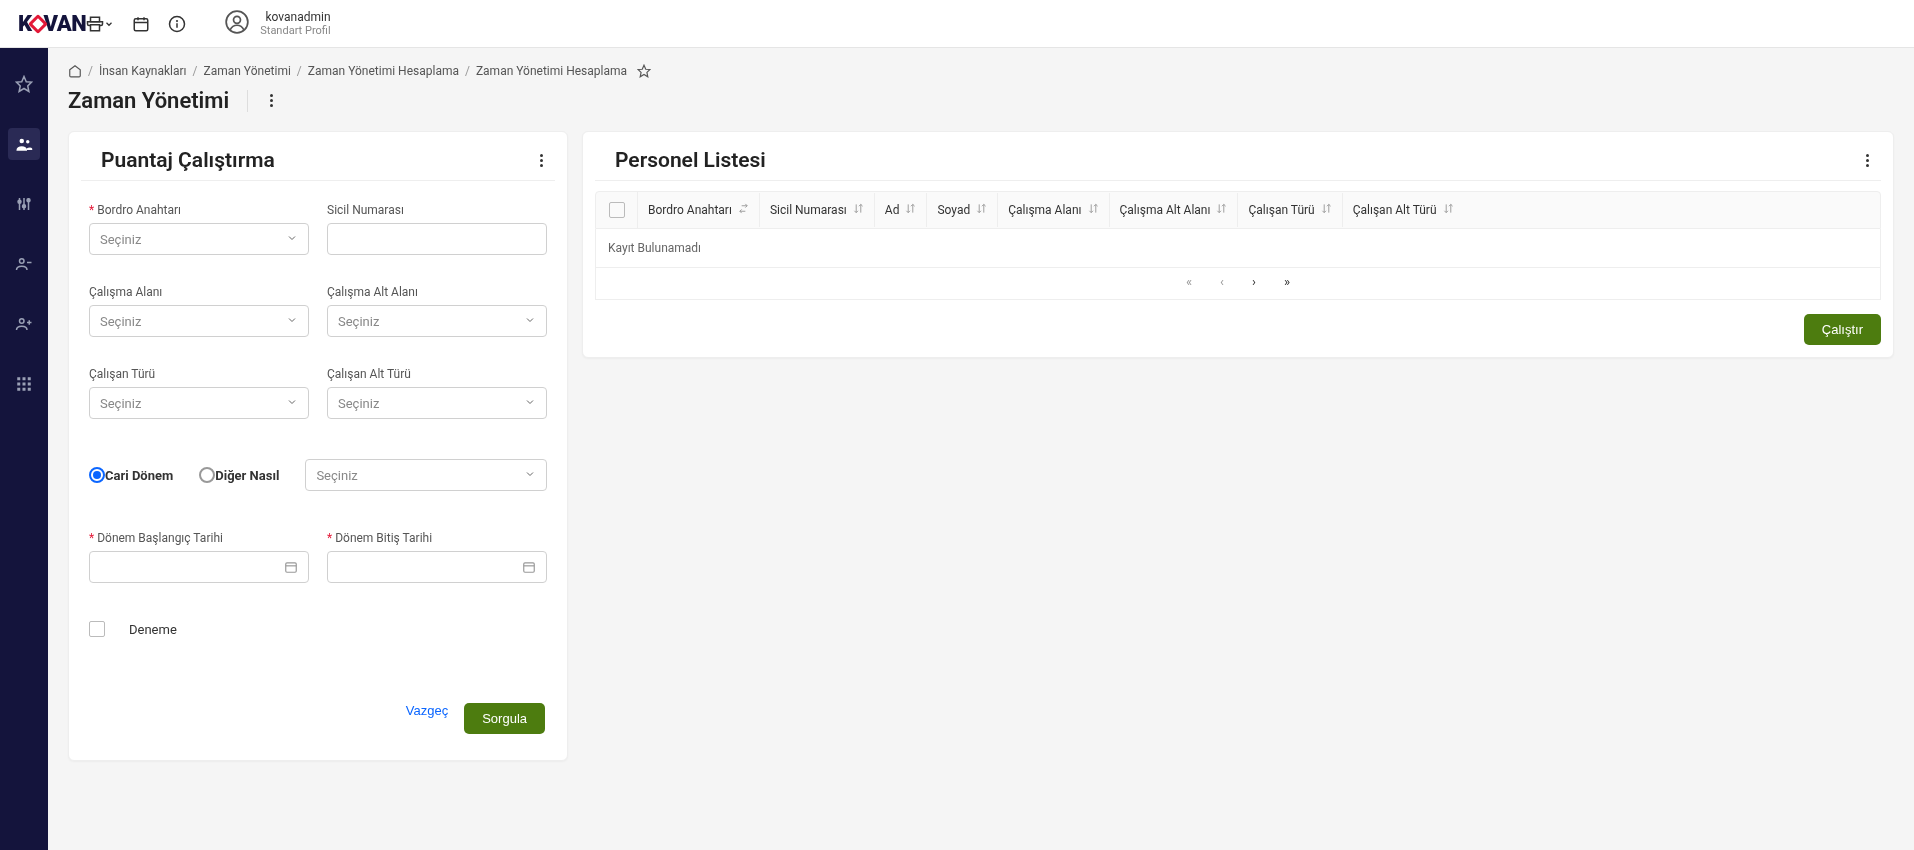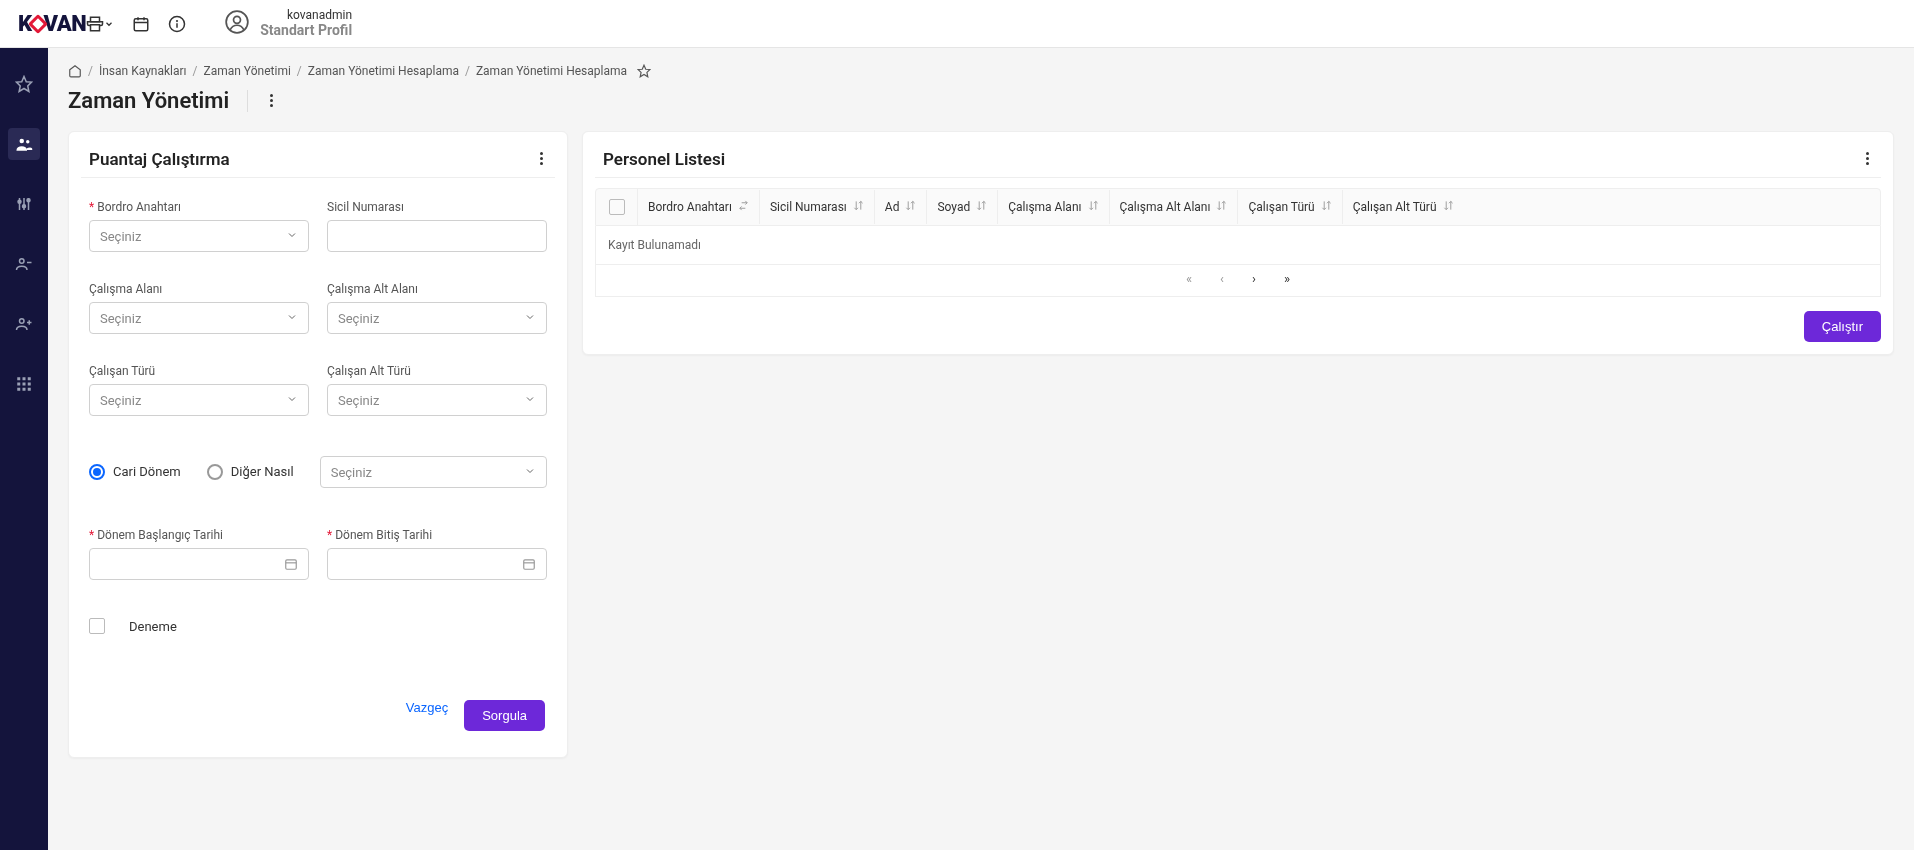--- a/index.html
+++ b/index.html
@@ -10,21 +10,21 @@
 .logo { font-weight: 900; font-size: 22px; letter-spacing: -0.5px; color: #14143c; display: flex; align-items: center; }
 .logo .diamond { display:inline-block; width:14px; height:14px; border:3px solid #e31837; transform: rotate(45deg); margin: 0 -1px; border-radius:2px; }
 .search-wrap { display:flex; align-items:center; margin-left: 30px; flex:1; color:#808080; }
 .search-wrap svg { margin-right:8px; }
 .search-input { border:none; outline:none; font-size:13px; width:300px; background:transparent; }
 .topbar-icons { display:flex; align-items:center; gap:18px; color:#333; }
 .icon-btn { display:flex; align-items:center; cursor:pointer; }
 .user-block { display:flex; align-items:center; gap:10px; margin-left:20px; }
 .user-texts { text-align:right; line-height:1.2; }
 .user-name { font-size:12px; color:#333; }
-.user-role { font-size:14px; color:#888;font-weight:bold; }
+.user-role { font-size:11px; color:#888; }
 .avatar-circle svg { width:26px; height:26px; }
 
 
 .shell { display:flex; min-height: calc(100vh - 48px); }
 .sidebar { width: 48px; background:#14143c; display:flex; flex-direction:column; align-items:center; padding-top:20px; gap:28px; }
 .sidebar-item { width:32px; height:32px; display:flex; align-items:center; justify-content:center; color:#9aa0b5; cursor:pointer; border-radius:4px; }
 .sidebar-item.active { background:#2a2a55; color:#fff; }
 .main { flex:1; padding: 16px 20px; overflow:auto; }
 
 
@@ -34,47 +34,47 @@
 .page-title-row { display:flex; align-items:center; gap:18px; margin:10px 0 18px; }
 .page-title { font-size:22px; font-weight:600; color:#222; }
 .title-divider { width:1px; height:22px; background:#ddd; }
 
 
 .cards { display:flex; gap:14px; align-items:flex-start; }
 .card { background:#fff; border-radius:6px; box-shadow: 0 1px 2px rgba(0,0,0,0.04); border:1px solid #eee; }
 .card.left { width:500px; }
 .card.right { flex:1; }
 .card-header { display:flex; align-items:center; justify-content:space-between; padding:16px 20px 8px; }
-.card-title { font-size:17px; font-weight:600; color:#222; }
+.card-title { font-size:21px; font-weight:600; color:#222;margin-left:12px; }
 .card-divider { height:1px; background:#eee; margin:0 12px; }
 
 
 .form { padding: 14px 8px 18px; }
 .form-row { display:flex; gap:18px; padding: 8px 12px; }
 .form-col { flex:1; display:flex; flex-direction:column; gap:6px; }
 .lbl { font-size:12px; color:#555; }
 .req::before { content:"* "; color:#e31837; }
 .select, .text-input, .date-input { border:1px solid #d0d0d0; border-radius:4px; height:32px; display:flex; align-items:center; padding:0 10px; background:#fff; font-size:13px; color:#888; justify-content:space-between; cursor:pointer; }
 .text-input { cursor:text; color:#333; }
 .select .ph { color:#888; }
 .chev svg { width:12px; height:12px; }
 .date-input .ph { flex:1; }
 
 .radio-row { display:flex; align-items:center; gap:26px; padding: 10px 12px; }
-.radio { display:flex; align-items:flex-start; gap:8px; cursor:pointer; font-size:13px; color:#333; }
+.radio { display:flex; align-items:flex-end; gap:0; cursor:pointer; font-size:13px; color:#333;font-weight:bold; }
 .radio .dot { width:16px; height:16px; border-radius:50%; border:2px solid #999; display:flex; align-items:center; justify-content:center; }
 .radio.checked .dot { border-color:#0b66ff; }
 .radio.checked .dot::after { content:""; width:8px; height:8px; border-radius:50%; background:#0b66ff; }
 
 .check-row { display:flex; align-items:center; gap:24px; padding: 12px 12px; }
 .chk { width:16px; height:16px; border:1px solid #bbb; border-radius:2px; cursor:pointer; }
 
 .form-actions { display:flex; justify-content:flex-end; gap:16px; padding: 24px 14px 8px; align-items:flex-start; }
 .btn-link { color:#0b66ff; font-size:13px; cursor:pointer; background:none; border:none; }
-.btn-primary { background:#6d28d9; color:#fff; border:none; border-radius:5px; padding:8px 18px; font-size:13px; cursor:pointer; font-weight:500; }
+.btn-primary { background:#4d7c0f; color:#fff; border:none; border-radius:5px; padding:8px 18px; font-size:13px; cursor:pointer; font-weight:500; }
 
 
 .table-wrap { padding: 0 12px 12px; }
 .tbl-head { display:flex; align-items:center; border:1px solid #eee; border-radius:4px 4px 0 0; background:#fafafa; }
 .th { padding:10px 10px; font-size:12px; color:#333; display:flex; align-items:center; gap:6px; border-right:1px solid #eee; white-space:nowrap; }
 .th:last-child { border-right:none; }
 .th-chk { width:42px; justify-content:center; }
 .sort svg { width:11px; height:11px; opacity:0.5; }
 .tbl-body { border:1px solid #eee; border-top:none; padding:12px; font-size:12px; color:#666; }
 .pager { display:flex; justify-content:center; align-items:center; gap:28px; padding:6px 0 10px; color:#999; border:1px solid #eee; border-top:none; }

